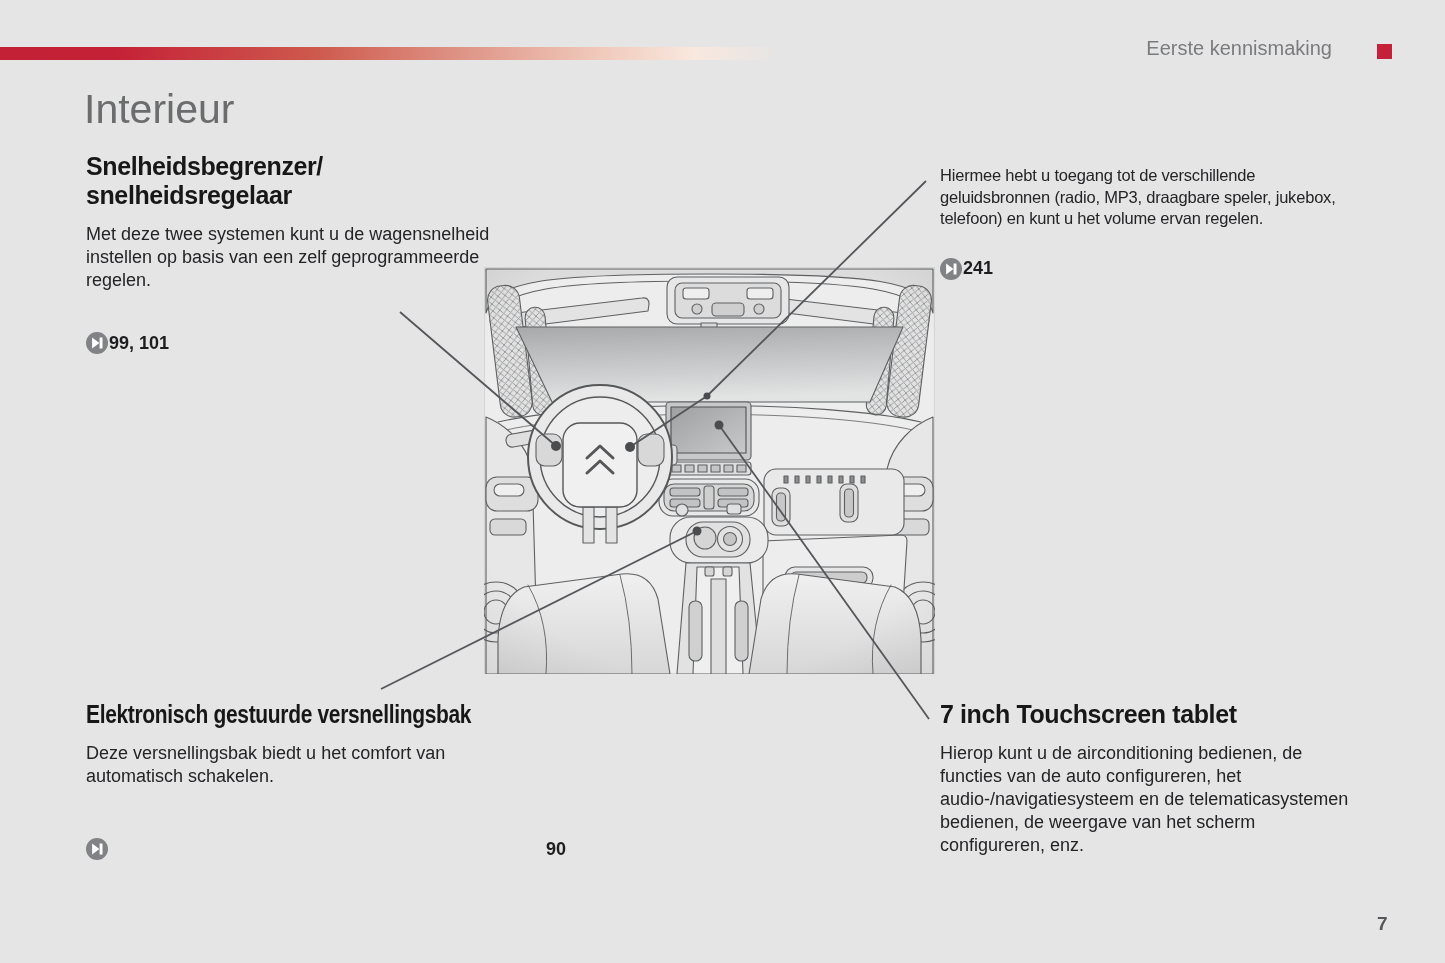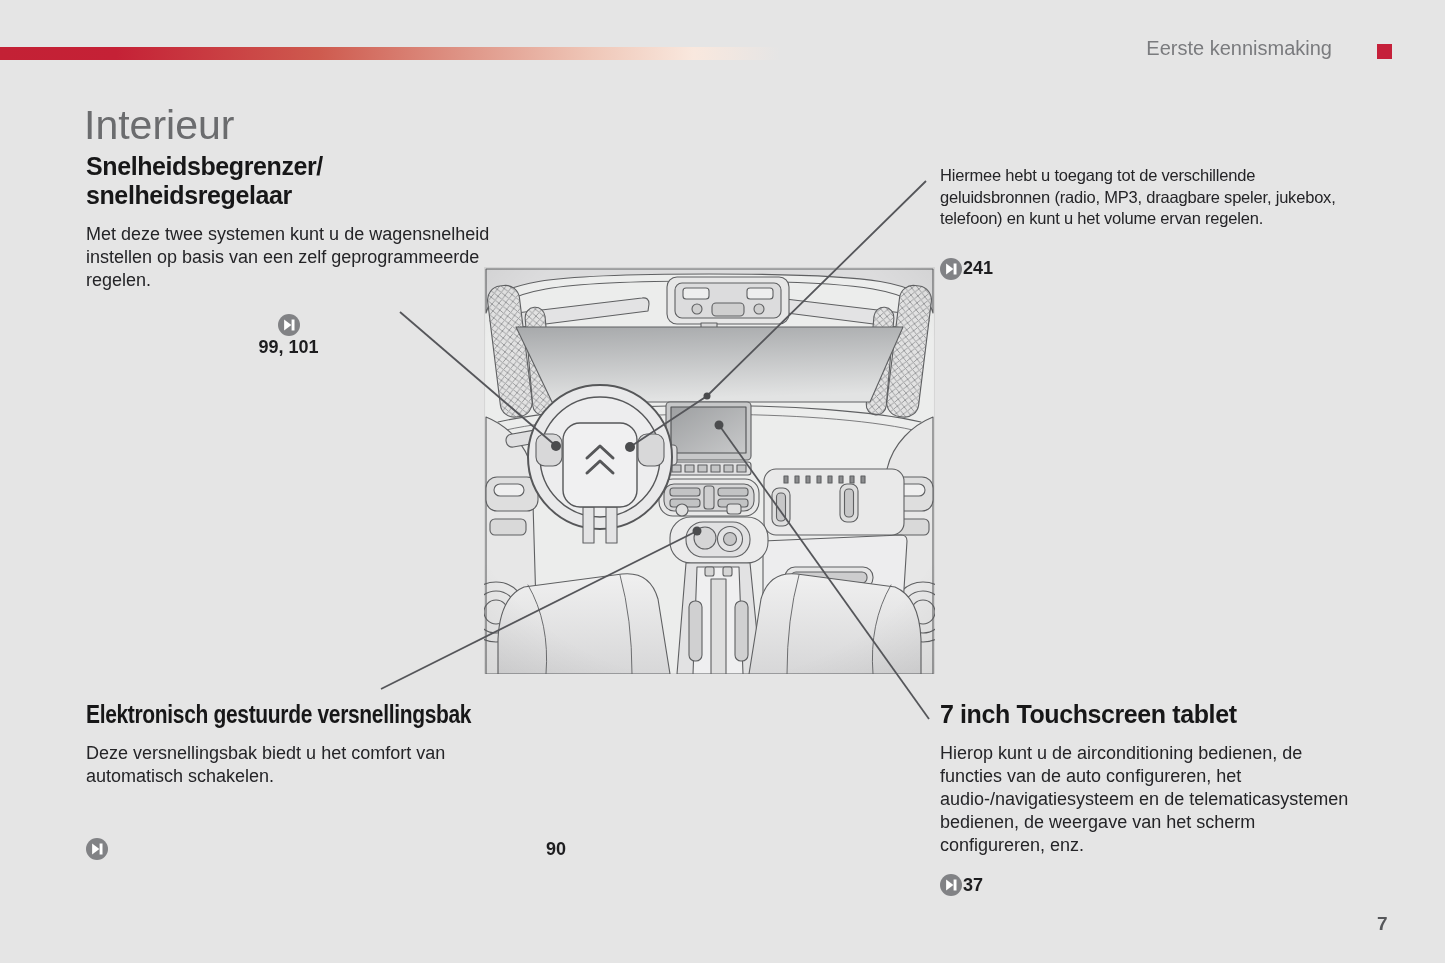--- a/index.html
+++ b/index.html
@@ -5,36 +5,36 @@
   html,body{margin:0;padding:0;background:#ffffff;}
   .page{position:relative;width:1445px;height:963px;background:#e5e5e5;overflow:hidden;
         font-family:"Liberation Sans", sans-serif;color:#1d1d1f;}
 
   
   .topbar{position:absolute;left:0;top:47px;width:100%;height:13px;
     background:linear-gradient(to right,#c32135 0%,#c52136 8%,#ce5a4e 22%,#e0968а 0%,#de9486 32%,#efc7b8 41%,#f9e8de 48%,rgba(255,255,255,0) 54%);}
   .header-label{position:absolute;left:0;top:37px;width:1332px;text-align:right;
     font-size:20px;color:#7a7b7e;}
   .header-square{position:absolute;left:1377px;top:44px;width:15px;height:15px;background:#c5203a;}
-  .page-title{position:absolute;left:84px;top:102px;font-size:41px;font-weight:400;color:#6b6c6e;margin:0;}
+  .page-title{position:absolute;left:84px;top:86px;font-size:41px;font-weight:400;color:#6b6c6e;margin:0;}
   .page-number{position:absolute;left:1377px;top:913px;font-size:19px;font-weight:bold;color:#56575a;}
 
   
   .sec{position:absolute;}
   .sec h2{margin:0;font-size:25px;line-height:29px;font-weight:bold;color:#171718;letter-spacing:-0.4px;}
   .nowrap{white-space:nowrap;}
   .condensed{display:inline-block;transform:scaleX(0.84);transform-origin:left bottom;white-space:nowrap;}
   .sec p{margin:13px 0 0;font-size:18px;line-height:23px;color:#242427;}
   .sec-speed{left:86px;top:152px;width:405px;}
   .sec-multimedia{left:940px;top:152px;width:420px;}
   .sec-multimedia p{font-size:16.5px;line-height:21.5px;letter-spacing:-0.2px;}
   .sec-gearbox{left:86px;top:700px;width:480px;}
   .sec-touchscreen{left:940px;top:700px;width:420px;}
   .ref{display:flex;align-items:center;gap:1px;font-weight:bold;font-size:18px;color:#1d1d1f;}
-  .sec-speed .ref{margin-top:22px;flex-direction:column;}
+  .sec-speed .ref{margin-top:40px;}
   .sec-multimedia .ref{margin-top:28px;}
   .sec-gearbox .ref{margin-top:50px;justify-content:space-between;}
   .sec-touchscreen .ref{margin-top:17px;}
   .ref svg{display:block;}
 
   
   .illustration{position:absolute;left:484px;top:267px;width:451px;height:407px;z-index:1;}
   .callouts{position:absolute;left:0;top:0;width:1445px;height:963px;z-index:2;pointer-events:none;}
 </style>
 </head>
@@ -81,28 +81,20 @@
         <path d="M6.1,5.5 L13.4,11 L6.1,16.5 Z" fill="#ffffff"></path>
         <rect x="13.6" y="5.5" width="2.9" height="11" fill="#ffffff"></rect>
       </svg>
       <span>90</span>
     </div>
   </section>
 
   <section class="sec sec-touchscreen">
     <h2 class="nowrap">7 inch Touchscreen tablet</h2>
     <p>Hierop kunt u de airconditioning bedienen, de functies van de auto configureren, het audio-/navigatiesysteem en de telematicasystemen bedienen, de weergave van het scherm configureren, enz.</p>
-    <div class="ref">
-      <svg viewBox="0 0 22 22" width="22" height="22">
-        <circle cx="11" cy="11" r="11" fill="#818285"></circle>
-        <path d="M6.1,5.5 L13.4,11 L6.1,16.5 Z" fill="#ffffff"></path>
-        <rect x="13.6" y="5.5" width="2.9" height="11" fill="#ffffff"></rect>
-      </svg>
-      <span>37</span>
-    </div>
   </section>
 
   <svg class="illustration" viewBox="0 0 451 407">
     <defs>
       <pattern id="mesh" width="7" height="7" patternUnits="userSpaceOnUse">
         <rect width="7" height="7" fill="#e2e2e2"></rect>
         <path d="M0,0 L7,7 M7,0 L0,7" stroke="#9a9b9d" stroke-width="1"></path>
       </pattern>
       <linearGradient id="ws" x1="0" y1="0" x2="0.15" y2="1">
         <stop offset="0" stop-color="#a7a9ab"></stop>

